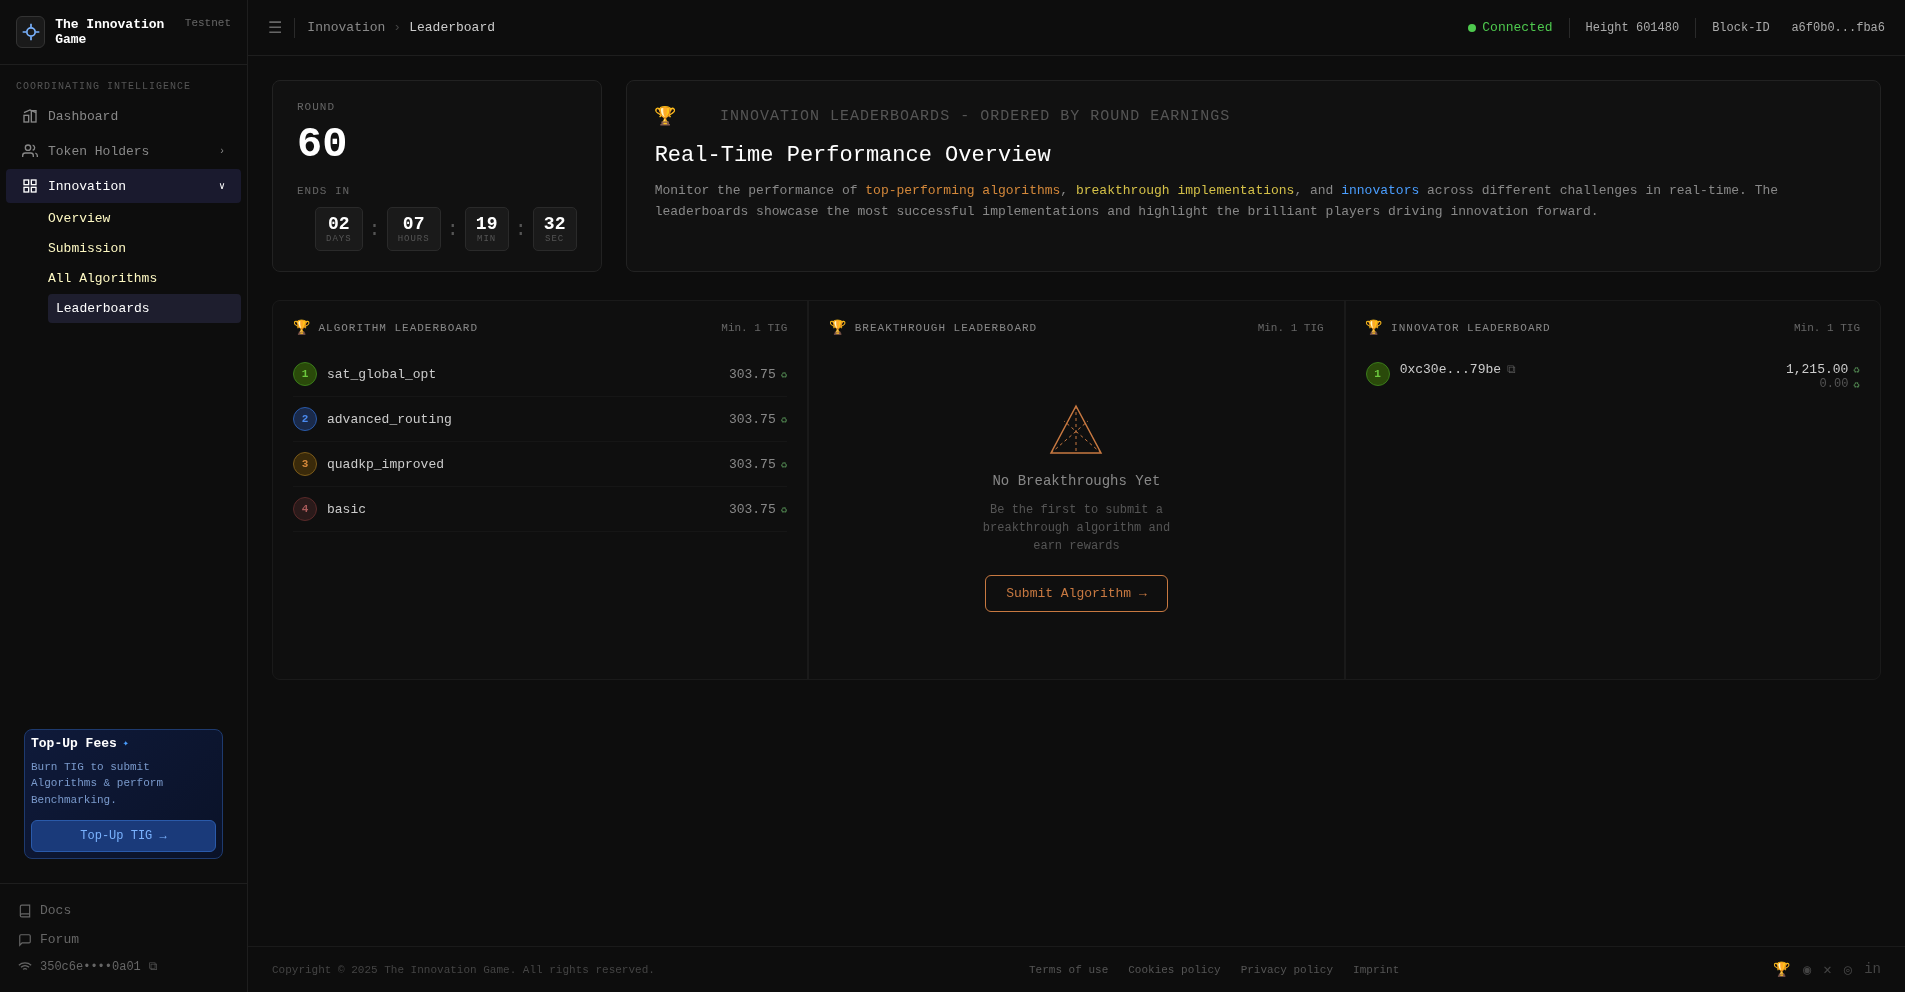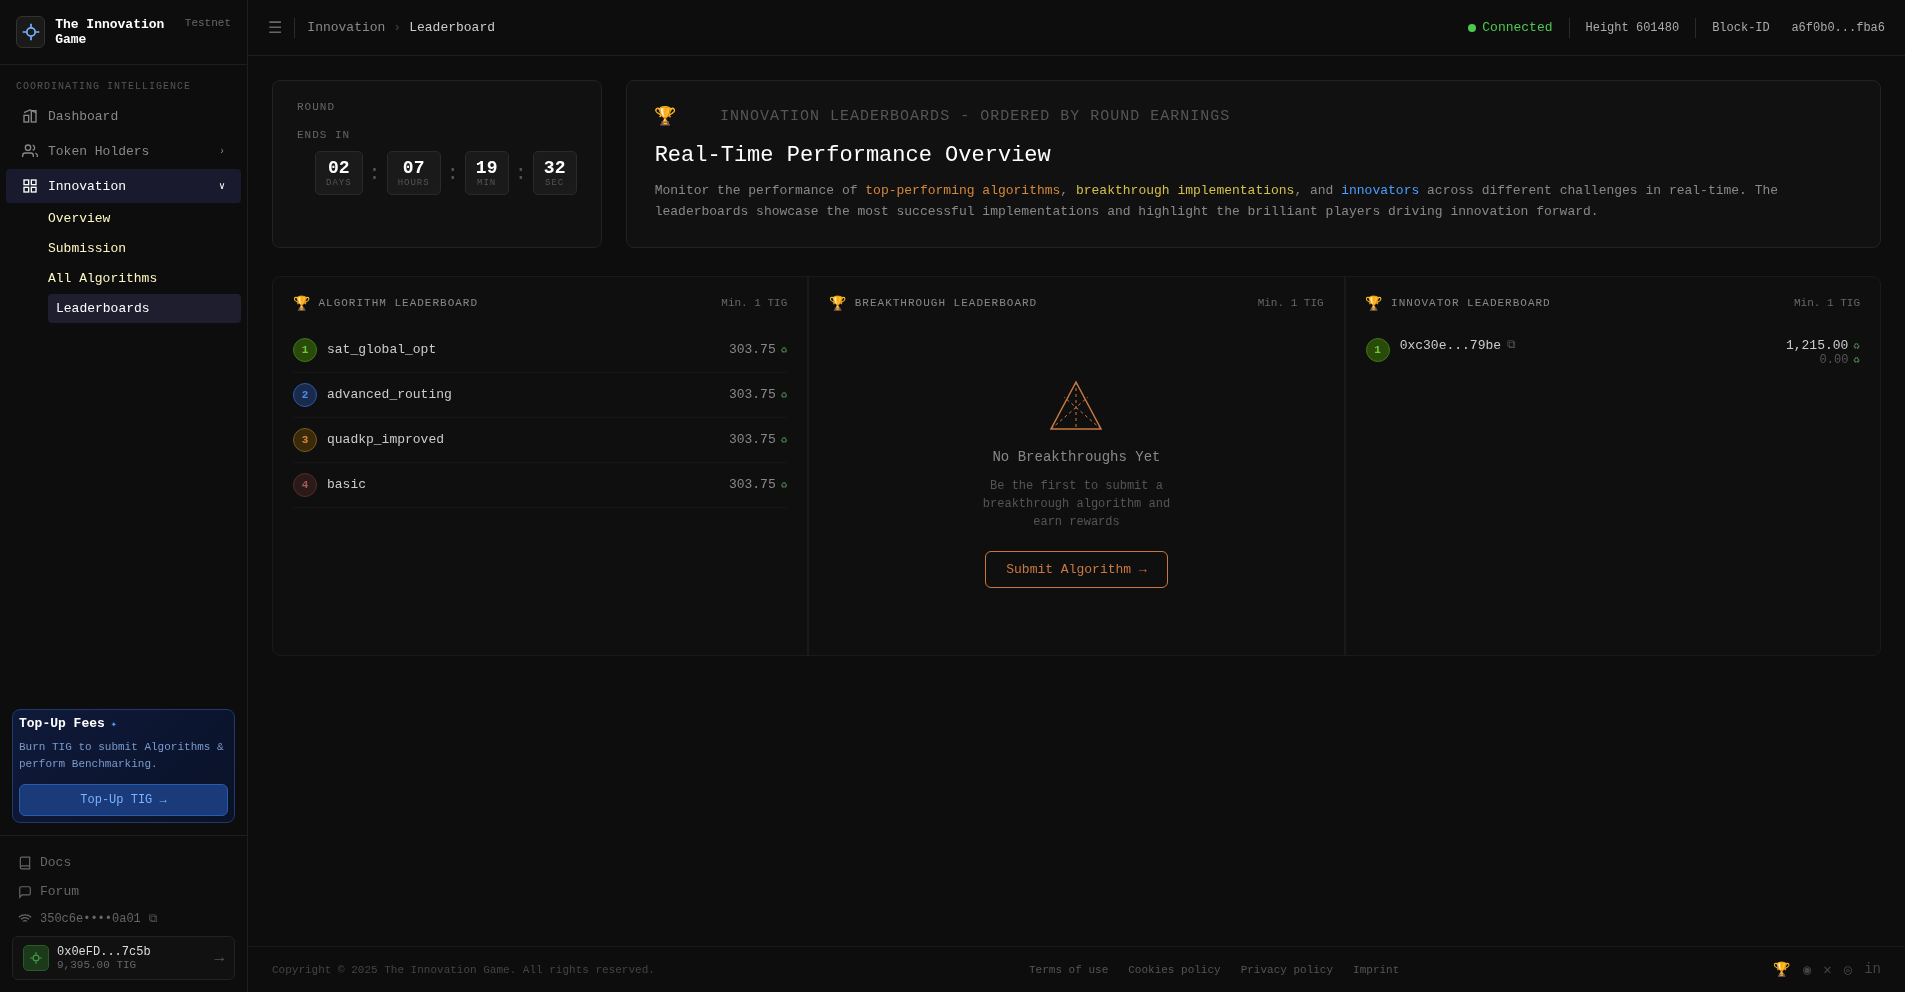--- a/index.html
+++ b/index.html
@@ -74,21 +74,21 @@
       margin: 1px 6px;
     }
     .nav-sub-item.active {
       background: #1e1e2e;
       color: #fff;
       border-radius: 4px;
       padding-left: 8px;
     }
 
     .sidebar-card {
-      margin: 12px;
+      margin: 24px;
       background: linear-gradient(135deg, #0f1a3a, #0a1228);
       border: 1px solid #1e3a6e;
       border-radius: 8px;
       padding: 6px;
     }
     .sidebar-card-title {
       color: #fff;
       font-size: 13px;
       font-weight: bold;
       display: flex; align-items: center; gap: 6px;
@@ -498,33 +498,20 @@
     </div>
     <div class="sidebar-address">
       <svg width="14" height="14" viewBox="0 0 24 24" fill="none" stroke="currentColor" stroke-width="2">
           <path d="M5 12.55a11 11 0 0 1 14.08 0"></path>
           <path d="M1.42 9a16 16 0 0 1 21.16 0"></path>
           <path d="M8.53 16.11a6 6 0 0 1 6.95 0"></path>
           <line x1="12" y1="20" x2="12.01" y2="20"></line>
         </svg>
       <span>350c6e••••0a01</span>
       <span class="copy-icon">⧉</span>
-    </div>
-    <div class="wallet-row">
-      <div class="wallet-icon">
-        <svg width="14" height="14" viewBox="0 0 24 24" fill="none" stroke="#4a9a4a" stroke-width="2">
-            <circle cx="12" cy="12" r="5"></circle>
-            <path d="M12 2v4M12 18v4M2 12h4M18 12h4"></path>
-          </svg>
-      </div>
-      <div class="wallet-info">
-        <div class="wallet-addr">0x0eFD...7c5b</div>
-        <div class="wallet-balance">9,395.00 TIG</div>
-      </div>
-      <span class="wallet-exit">→</span>
     </div>
   </div>
 </aside>
 
 <main class="main">
 
   <header class="topbar">
     <div class="topbar-toggle">☰</div>
     <div class="topbar-divider"></div>
     <nav class="breadcrumb">
@@ -550,20 +537,21 @@
       </div>
     </div>
   </header>
 
   <div class="content">
 
     <div class="hero-section">
 
       <div class="round-card">
         <div class="round-label">ROUND</div>
+        <div class="round-number">60</div>
         <div class="ends-in-label">ENDS IN</div>
         <div class="countdown">
           <div class="countdown-block">
             <div class="countdown-num">02</div>
             <div class="countdown-unit">DAYS</div>
           </div>
           <span class="countdown-sep">:</span>
           <div class="countdown-block">
             <div class="countdown-num">07</div>
             <div class="countdown-unit">HOURS</div>

